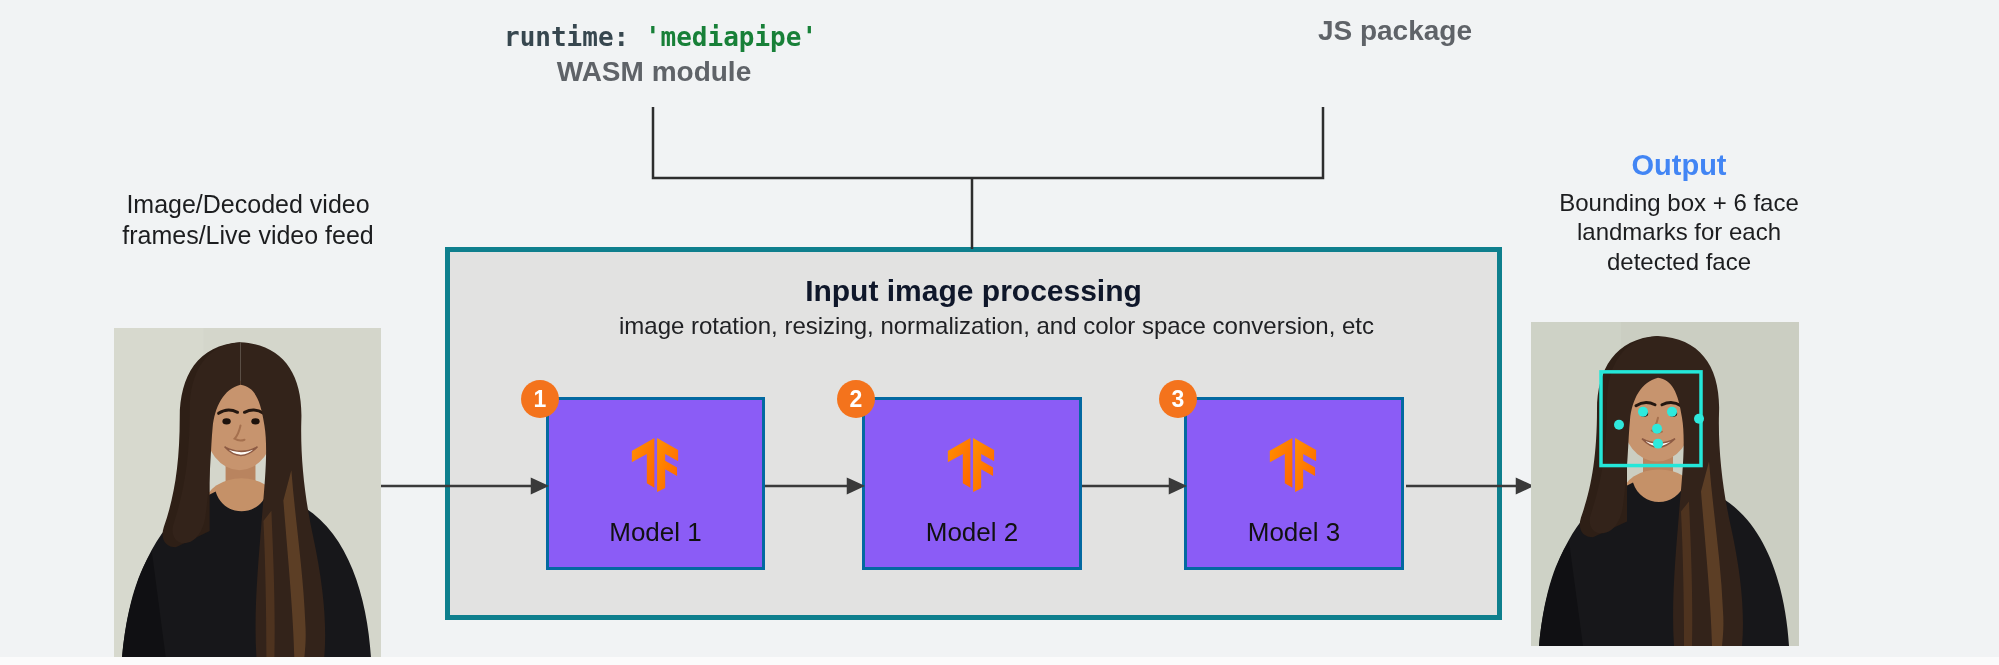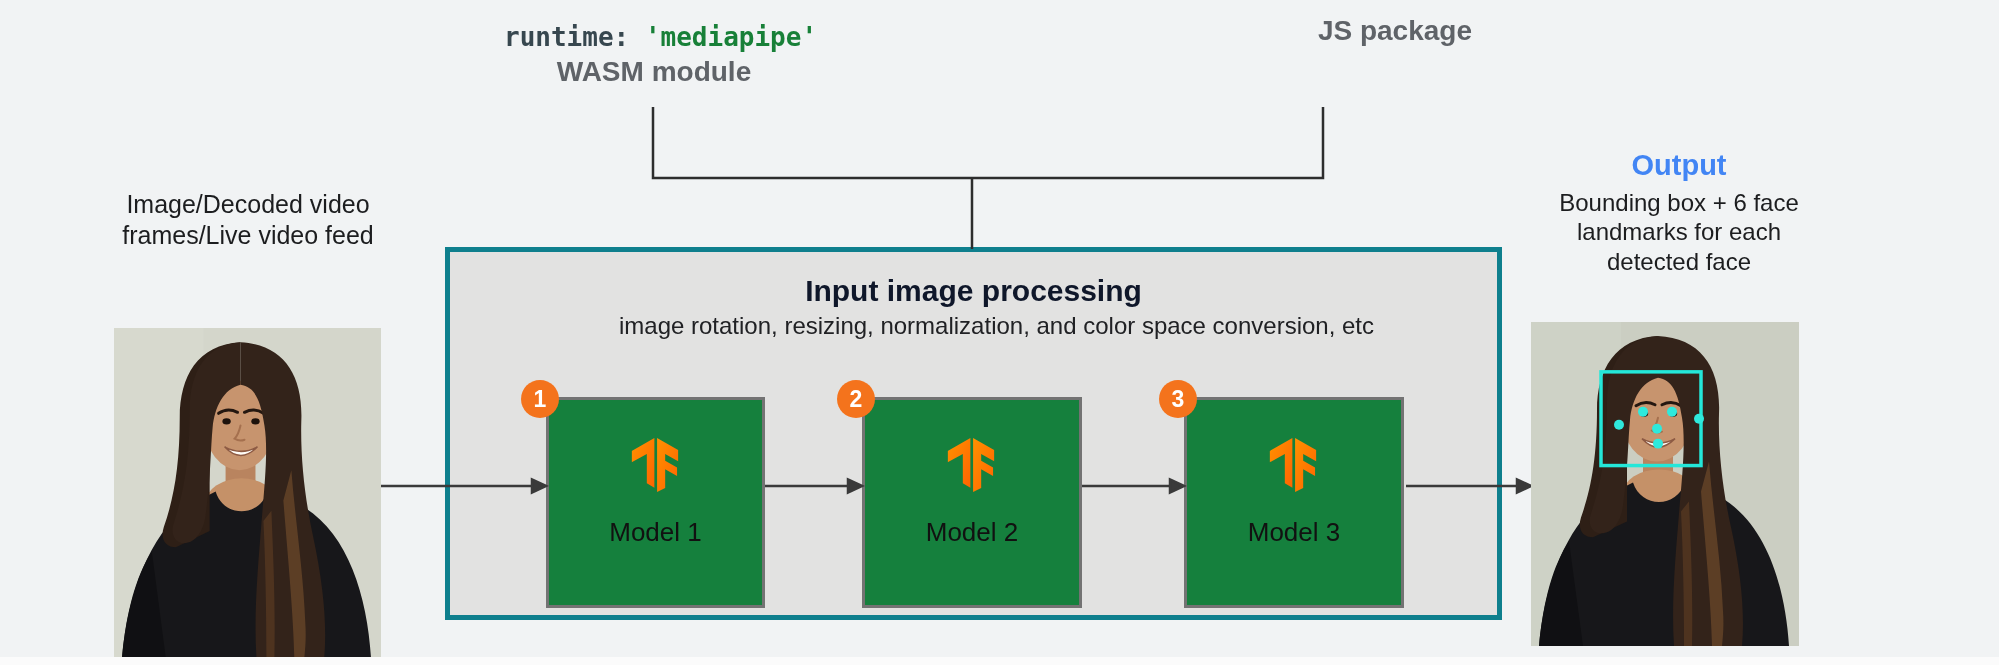--- a/index.html
+++ b/index.html
@@ -26,22 +26,22 @@
   .io-desc{font-size:25px;line-height:1.22;color:#1c1d1f;white-space:pre-line;margin-top:6px;}
   
   .teal-box{
     left:445px;top:247px;width:1057px;height:373px;
     box-sizing:border-box;border:5px solid #0e7f8d;background:#e2e2e1;
   }
   .proc-title{left:445px;top:274px;width:1057px;text-align:center;font-size:30px;font-weight:bold;color:#0f172a;}
   .proc-sub{left:445px;top:312px;width:1103px;text-align:center;font-size:24px;color:#202124;}
   
   .model-box{
-    top:397px;height:211px;box-sizing:border-box;
-    border:3px solid #737373;background:#15803d;
+    top:397px;height:173px;box-sizing:border-box;
+    border:3px solid #0369a1;background:#8b5cf6;
   }
   .model-label{position:absolute;left:0;top:117px;width:100%;text-align:center;font-size:26px;color:#111;}
   .tf-logo{position:absolute;left:50%;top:38px;transform:translateX(-50%);width:49px;height:54px;}
   .badge{
     position:absolute;width:38px;height:38px;border-radius:50%;
     background:#f4731c;color:#fff;font-size:23px;font-weight:bold;
     display:flex;align-items:center;justify-content:center;top:380px;
   }
   
   .photo{display:block;}

